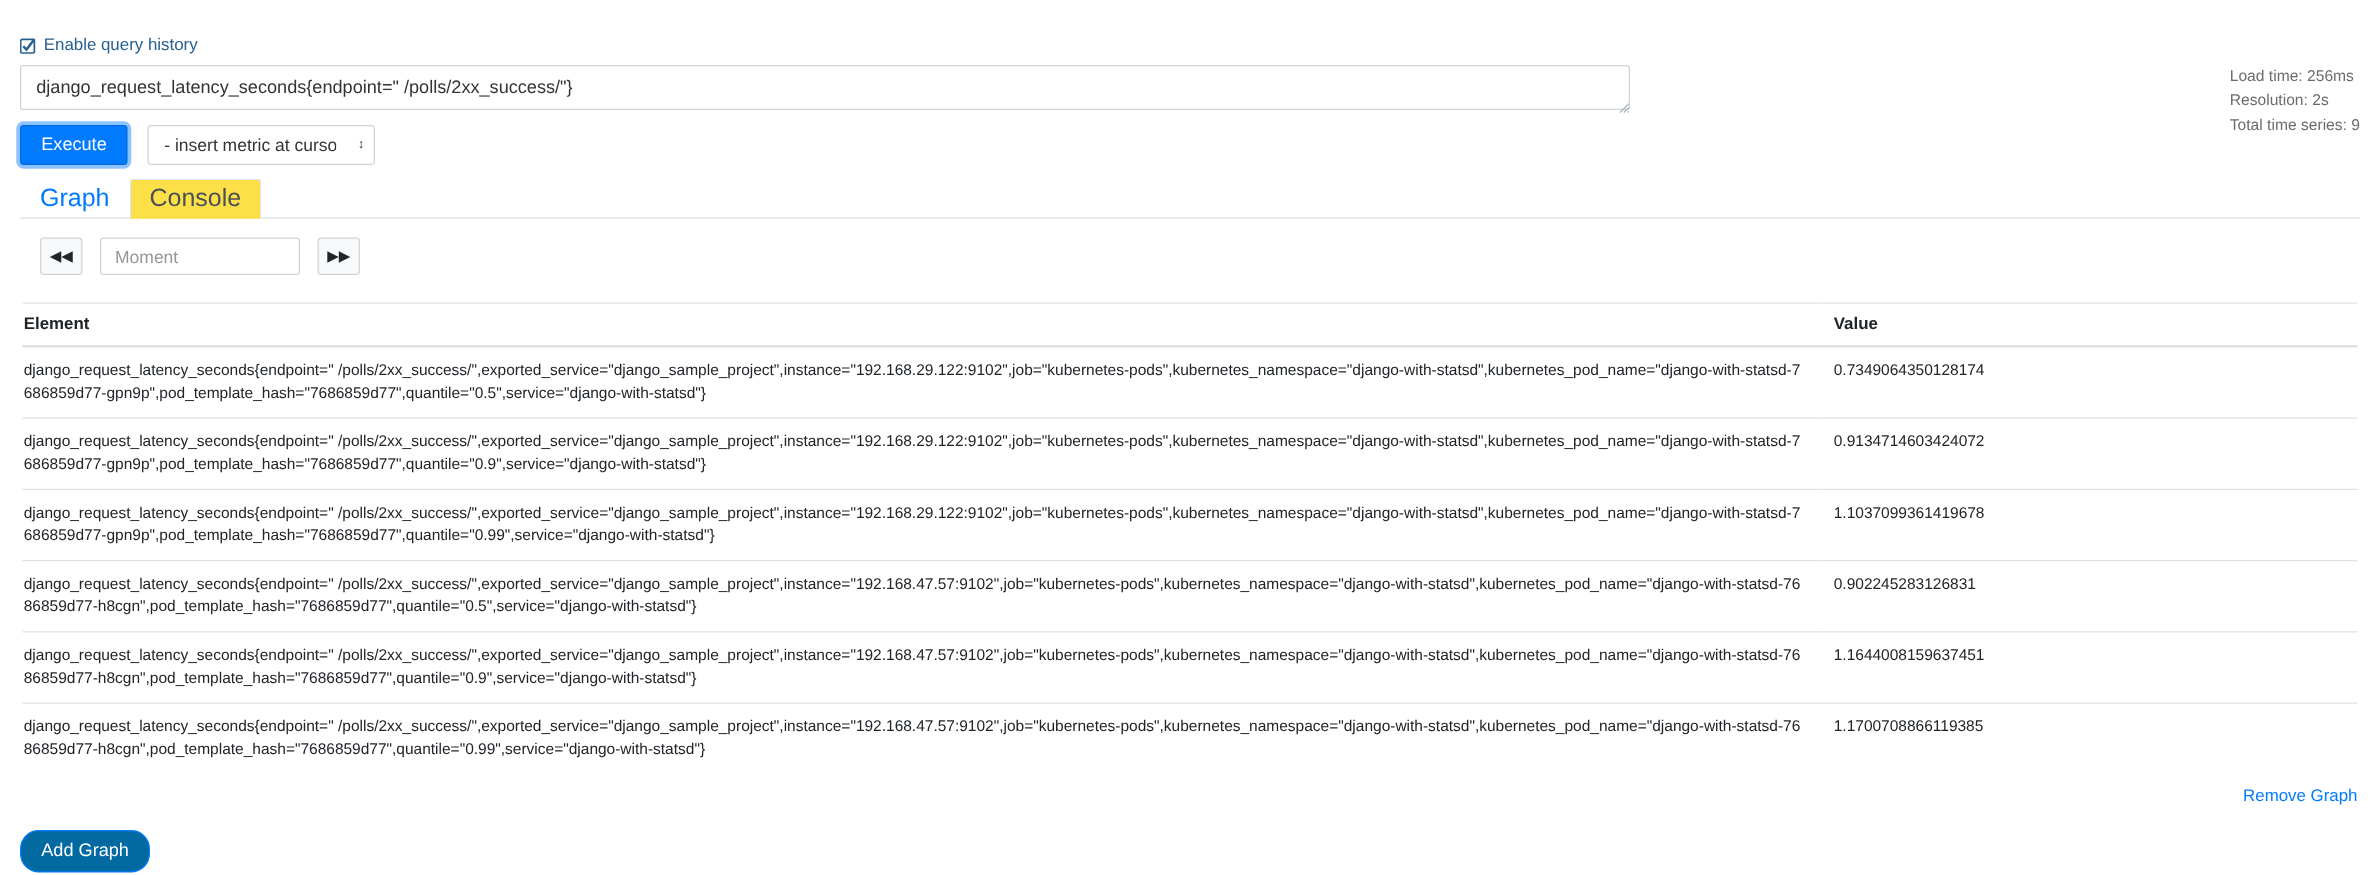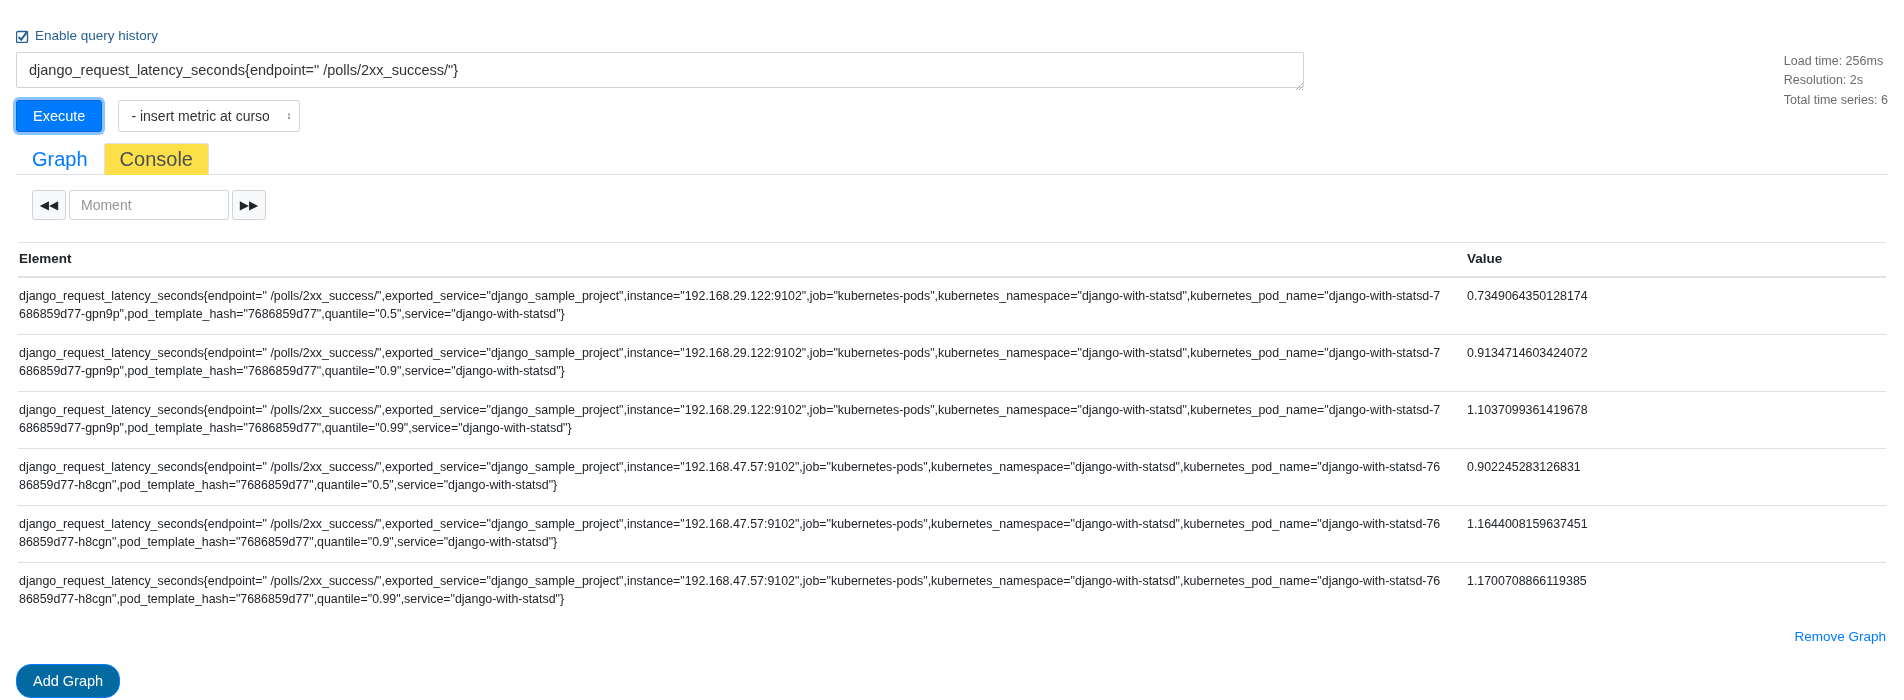--- a/index.html
+++ b/index.html
@@ -193,21 +193,21 @@
     align-items: center;
     justify-content: center;
     padding: 0;
     font-family: "Liberation Sans", sans-serif;
   }
   .moment-input {
     width: 160px;
     height: 30px;
     border: 1px solid #ced4da;
     border-radius: 3px;
-    margin: 0 3px;
+    margin: 0 14px;
     padding: 0 11px;
     font-family: "Liberation Sans", sans-serif;
     font-size: 14px;
     color: #495057;
     outline: none;
     background: #fff;
   }
   .moment-input::placeholder { color: #969696; opacity: 1; }
 
   
@@ -293,21 +293,21 @@
         <rect x="0.5" y="1.5" width="11" height="11" rx="1.5" fill="#ffffff" stroke="#286090" stroke-width="1.4"></rect>
         <path d="M2.6 7.0 L5.2 9.7 L11.6 1.2" fill="none" stroke="#286090" stroke-width="2"></path>
       </svg>
     </span>
     <a class="history-link" href="#">Enable query history</a>
   </div>
 
   <div class="meta-info">
     <div>Load time: 256ms</div>
     <div>Resolution: 2s</div>
-    <div>Total time series: 6</div>
+    <div>Total time series: 9</div>
   </div>
 
   <div class="expr-wrap" style="position:relative;">
     <textarea class="expr-input" rows="1" placeholder="Expression (press Shift+Enter for newlines)" style="">django_request_latency_seconds{endpoint=" /polls/2xx_success/"}</textarea>
     <span class="resize-grip">
       <svg width="10" height="10" viewBox="0 0 10 10" aria-hidden="true">
         <path d="M9 2 L2 9 M9 5 L5 9 M9 8 L8 9" stroke="#adb5bd" stroke-width="1" fill="none"></path>
       </svg>
     </span>
   </div>

